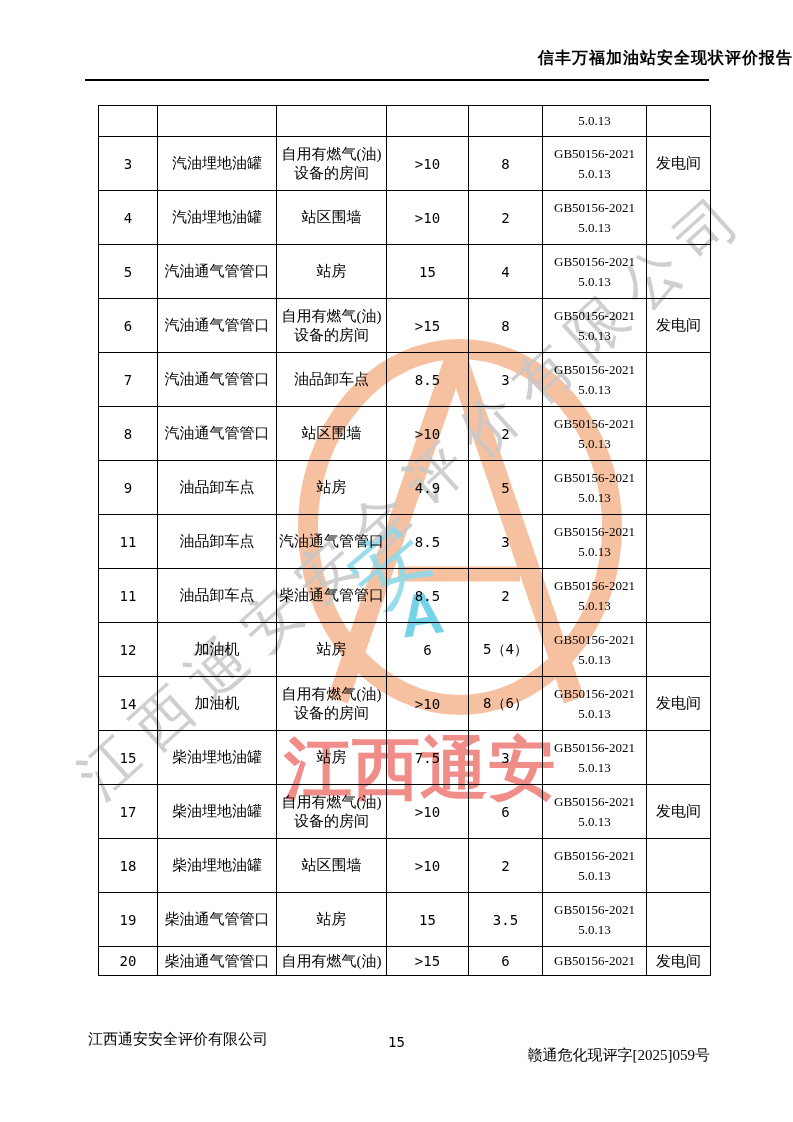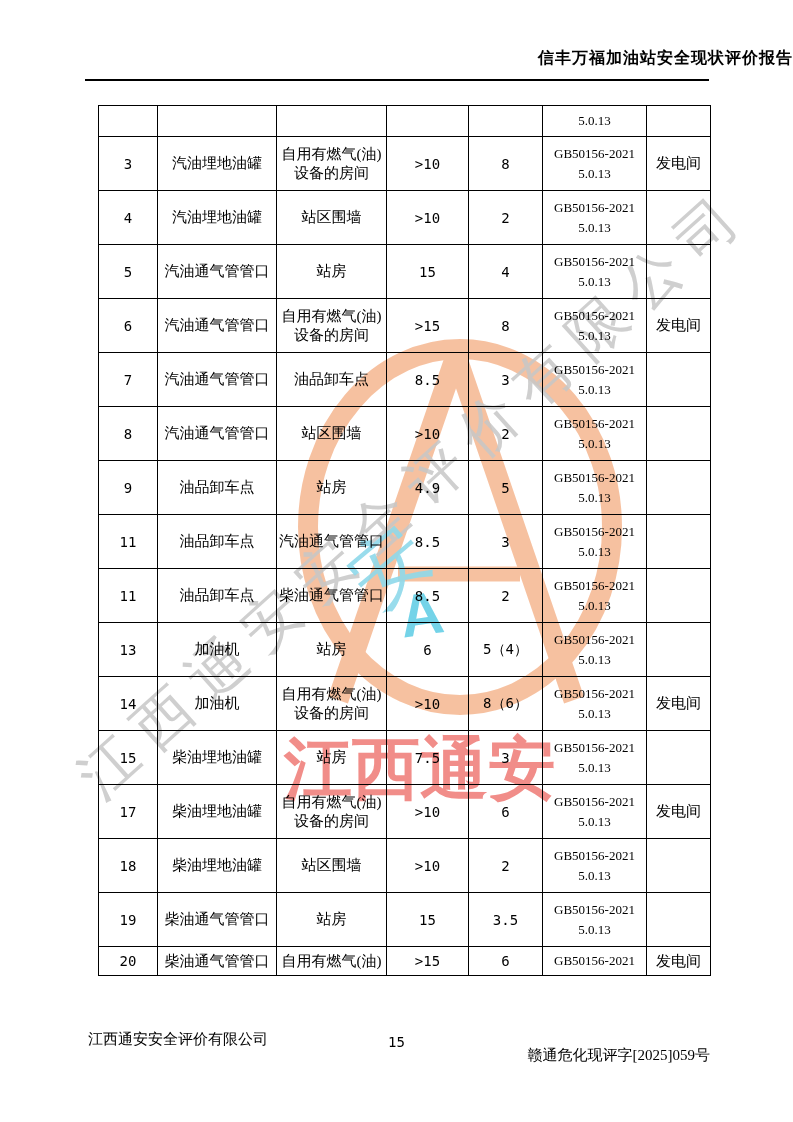--- a/index.html
+++ b/index.html
@@ -216,21 +216,21 @@
     <td class="num">8.5</td>
     <td class="num">2</td>
     <td class="std">
       <span class="std-line">GB50156-2021</span>
       <span class="std-line">5.0.13</span>
     </td>
     <td class="cjk"></td>
   </tr>
 
   <tr>
-    <td class="num">13</td>
+    <td class="num">12</td>
     <td class="cjk">加油机</td>
     <td class="cjk">站房</td>
     <td class="num">6</td>
     <td class="num">5（4）</td>
     <td class="std">
       <span class="std-line">GB50156-2021</span>
       <span class="std-line">5.0.13</span>
     </td>
     <td class="cjk"></td>
   </tr>

